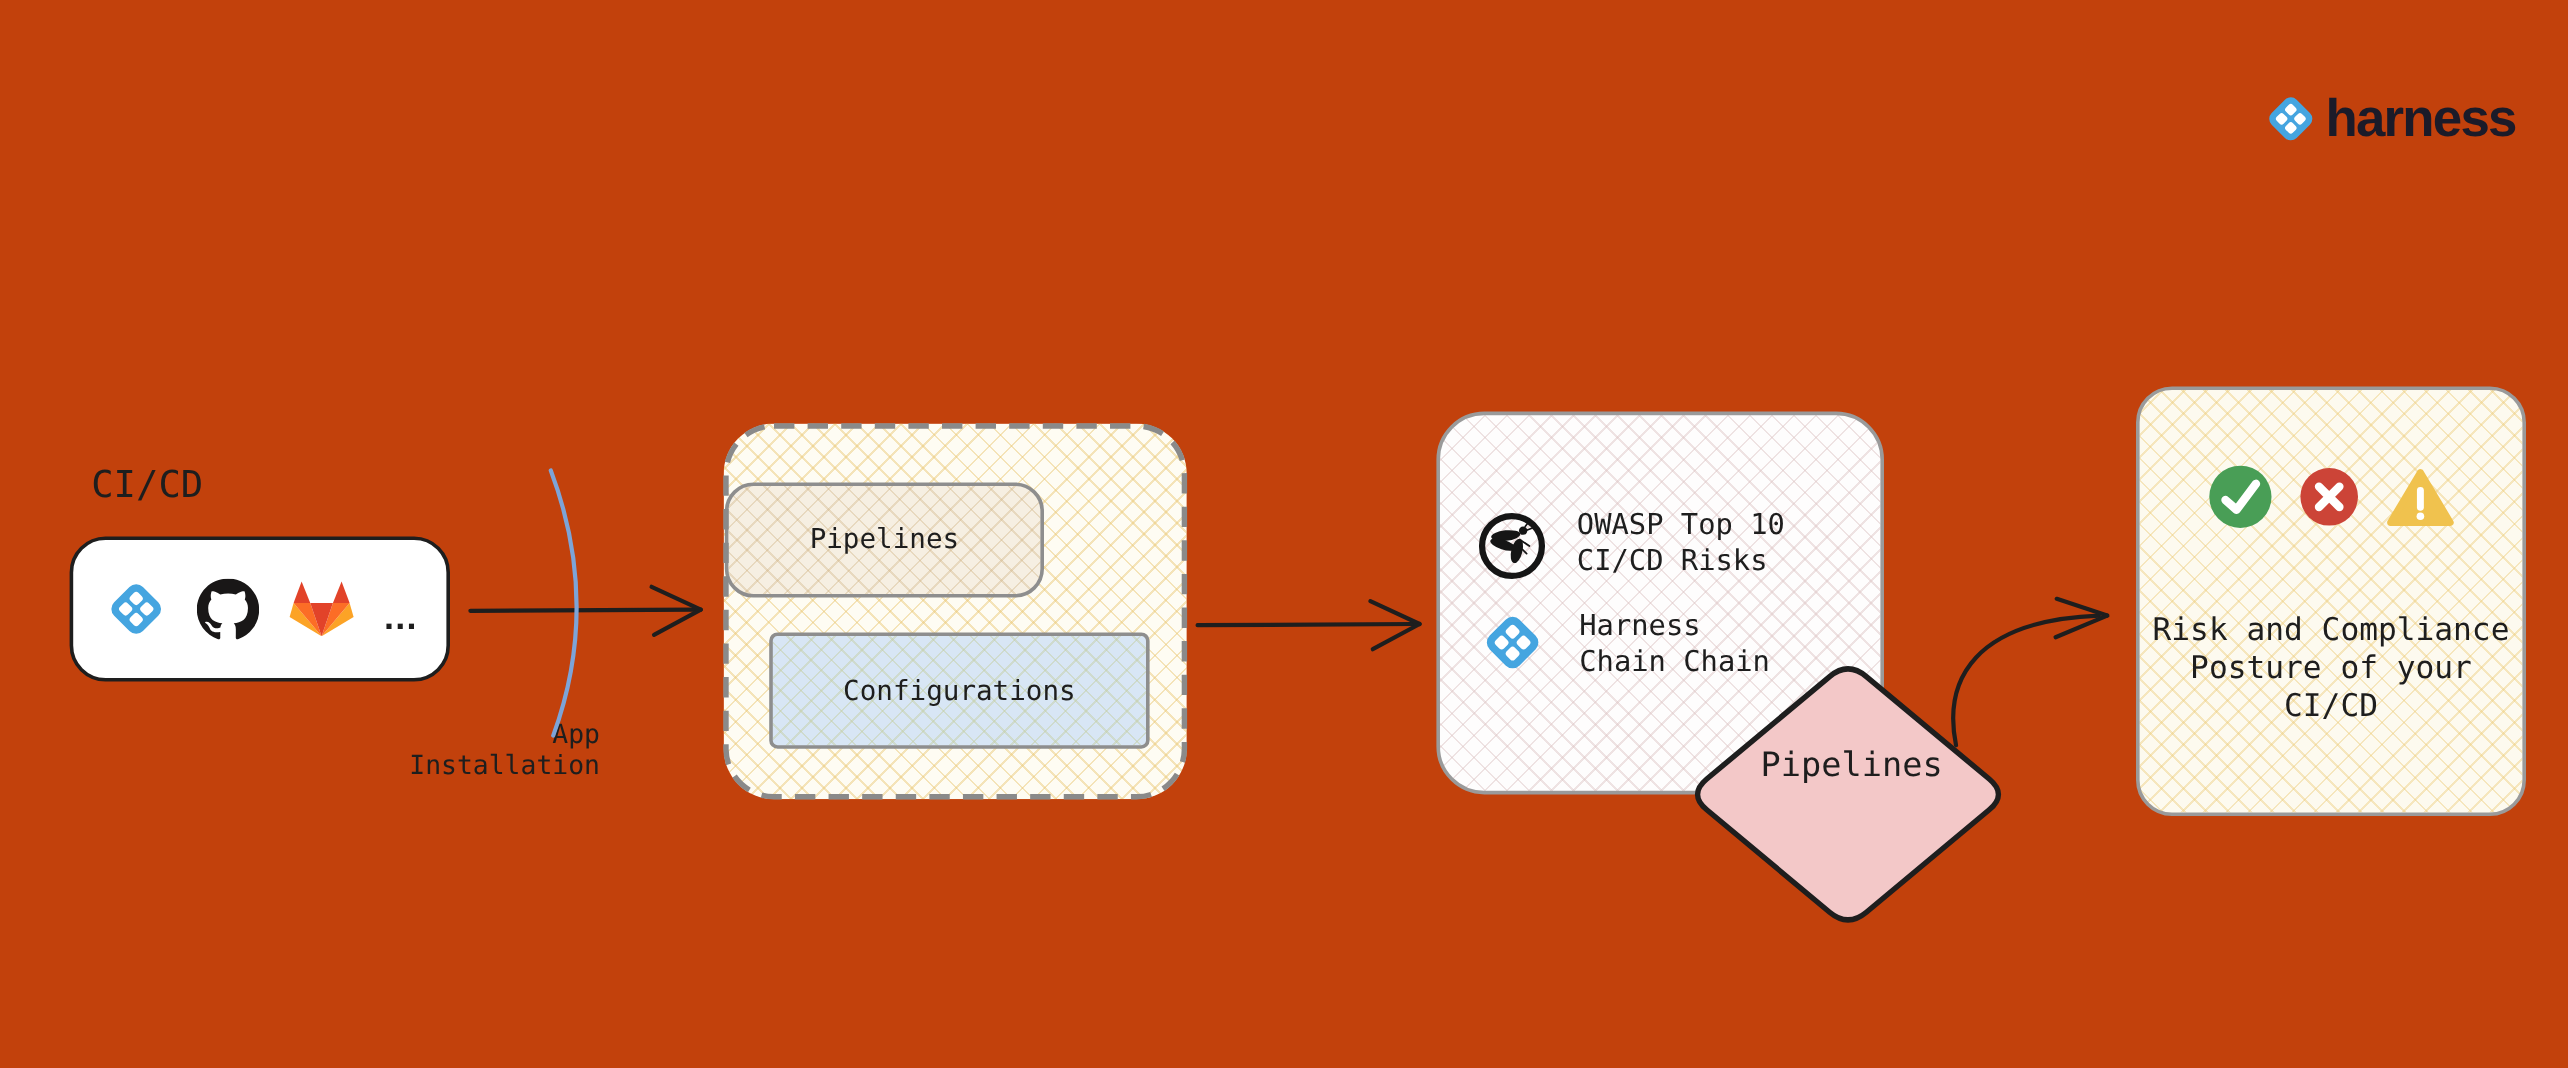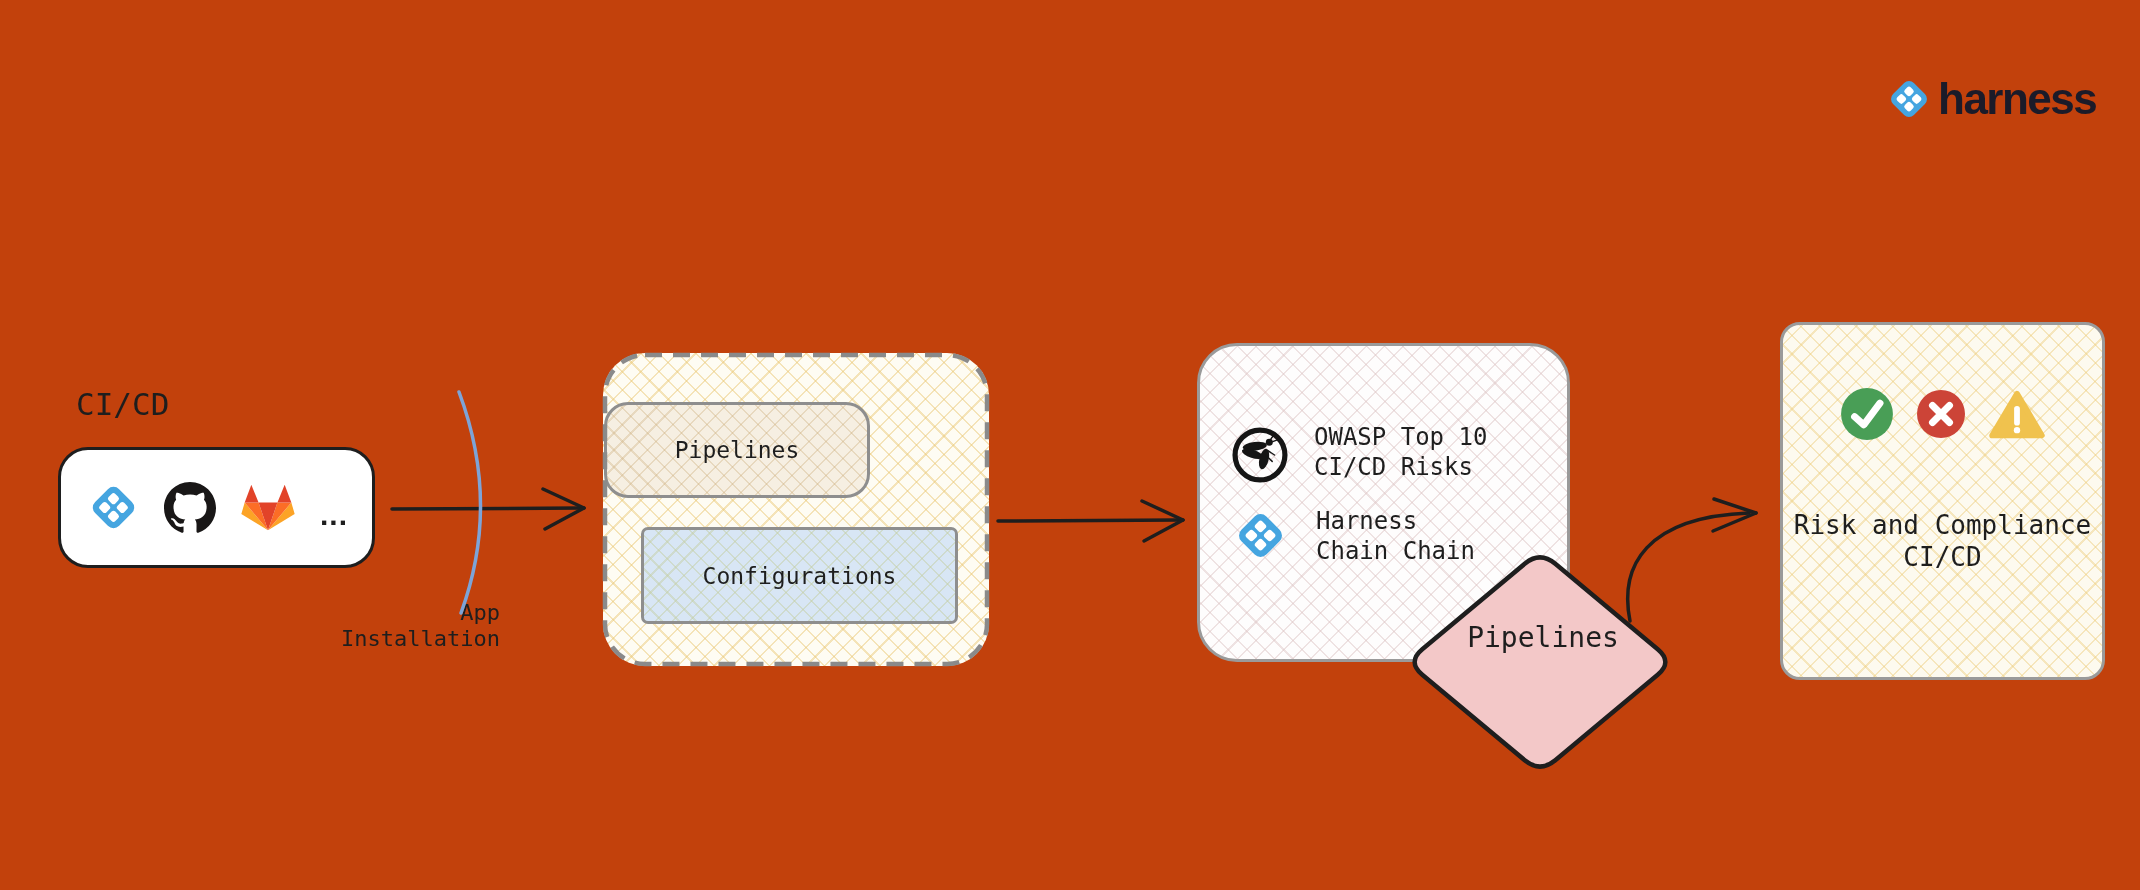--- a/index.html
+++ b/index.html
@@ -74,21 +74,21 @@
     box-sizing:border-box;
   }
   .standards-box .owasp-icon{position:absolute;left:31px;top:80px;width:58px;height:58px;}
   .standards-box .owasp-text{position:absolute;left:114px;top:76px;font-size:24px;line-height:30px;}
   .standards-box .hsc-icon{position:absolute;left:33px;top:162px;width:55px;height:55px;}
   .standards-box .hsc-text{position:absolute;left:116px;top:160px;font-size:24px;line-height:30px;}
   .diamond-label{
     left:1410px;top:619px;width:266px;text-align:center;font-size:28px;line-height:37px;z-index:7;
   }
   .result-box{
-    left:1780px;top:322px;width:325px;height:358px;border:3px solid #9a9a9a;border-radius:20px;
+    left:1780px;top:322px;width:325px;height:358px;border:3px solid #9a9a9a;border-radius:30px;
     box-sizing:border-box;
   }
   .result-icons{display:flex;justify-content:center;align-items:center;gap:22px;margin-top:62px;}
   .result-icons svg{display:block;}
   .result-text{margin-top:68px;text-align:center;font-size:26px;line-height:32px;}
   
   .overlay{position:absolute;left:0;top:0;width:2140px;height:890px;z-index:5;pointer-events:none;}
   .hidden-defs{position:absolute;width:0;height:0;overflow:hidden;}
 </style>
 </head>
@@ -208,20 +208,21 @@
         </svg>
       <svg width="50" height="50" viewBox="0 0 100 100">
           <use href="#sym-cross"></use>
         </svg>
       <svg width="58" height="52" viewBox="0 0 100 90">
           <use href="#sym-warn"></use>
         </svg>
     </div>
     <div class="result-text">
       <div>Risk and Compliance</div>
+      <div>Posture of your</div>
       <div>CI/CD</div>
     </div>
   </div>
 
   <svg class="overlay">
 
     <rect x="605" y="355" width="382" height="309" rx="40" fill="none" stroke="#8a8a8a" stroke-width="4.5" stroke-dasharray="17 11"></rect>
 
     <g stroke="#1e1e1e" stroke-width="3.5" fill="none" stroke-linecap="round">
       <path d="M392 509 L581 508"></path>

